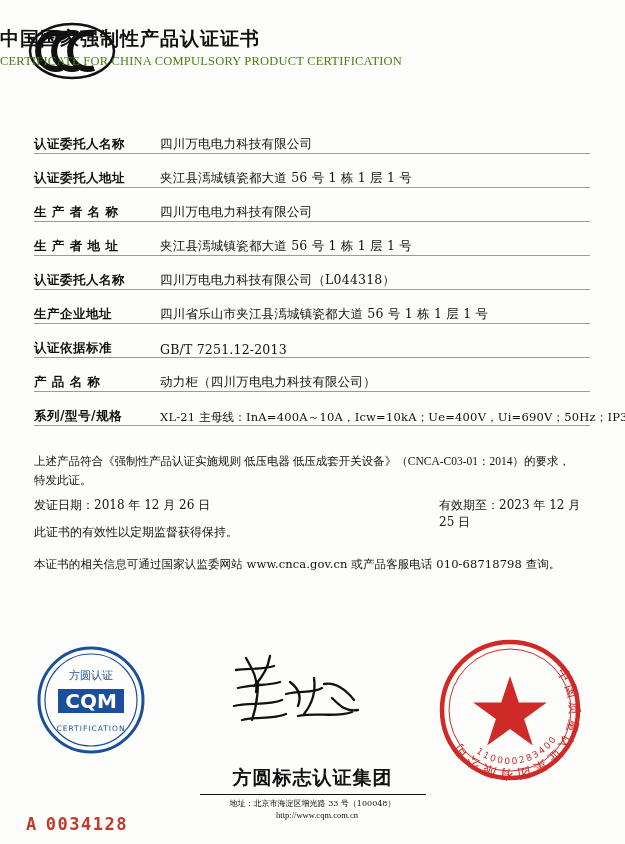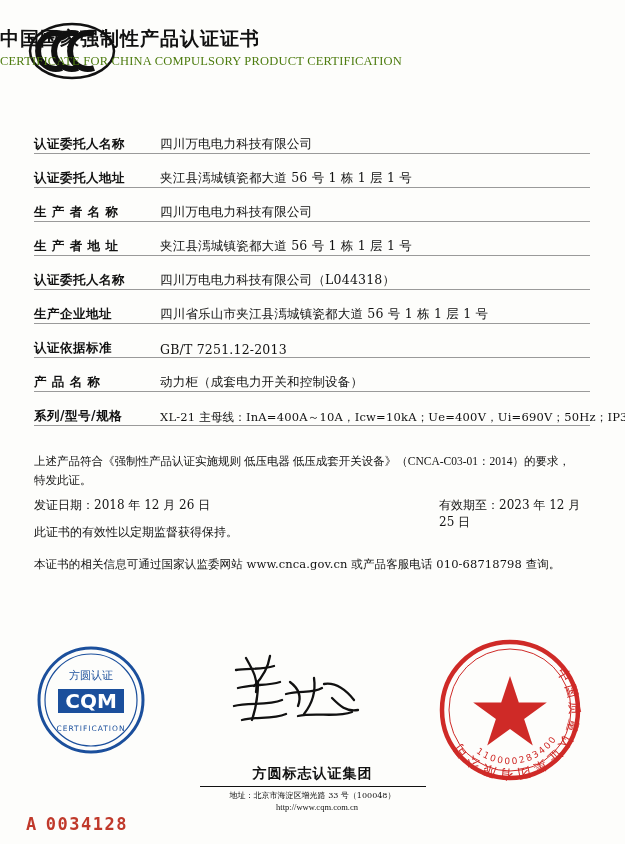--- a/index.html
+++ b/index.html
@@ -174,21 +174,21 @@
   
   .footer {
     position: absolute;
     left: 0;
     top: 765px;
     width: 625px;
     text-align: center;
   }
   .footer-name {
     font-family: "DejaVu Serif", serif;
-    font-size: 14px;
+    font-size: 19px;
     font-weight: bold;
     letter-spacing: 1px;
     color: #111;
   }
   .footer-rule {
     width: 226px;
     height: 1px;
     background: #111;
     margin: 3px auto 3px auto;
   }
@@ -271,21 +271,21 @@
       <div class="field-value">四川省乐山市夹江县漹城镇瓷都大道 56 号 1 栋 1 层 1 号</div>
     </div>
 
     <div class="field-row">
       <div class="field-label">认证依据标准</div>
       <div class="field-value">GB/T 7251.12-2013</div>
     </div>
 
     <div class="field-row">
       <div class="field-label">产 品 名 称</div>
-      <div class="field-value">动力柜（成套电力开关和控制设备）</div>
+      <div class="field-value">动力柜（四川万电电力科技有限公司）</div>
     </div>
 
     <div class="field-row last">
       <div class="field-label">系列/型号/规格</div>
       <div class="field-value small">XL-21  主母线：InA=400A～10A，Icw=10kA；Ue=400V，Ui=690V；50Hz；IP30</div>
     </div>
 
   </div>
 
   <div class="declaration">

